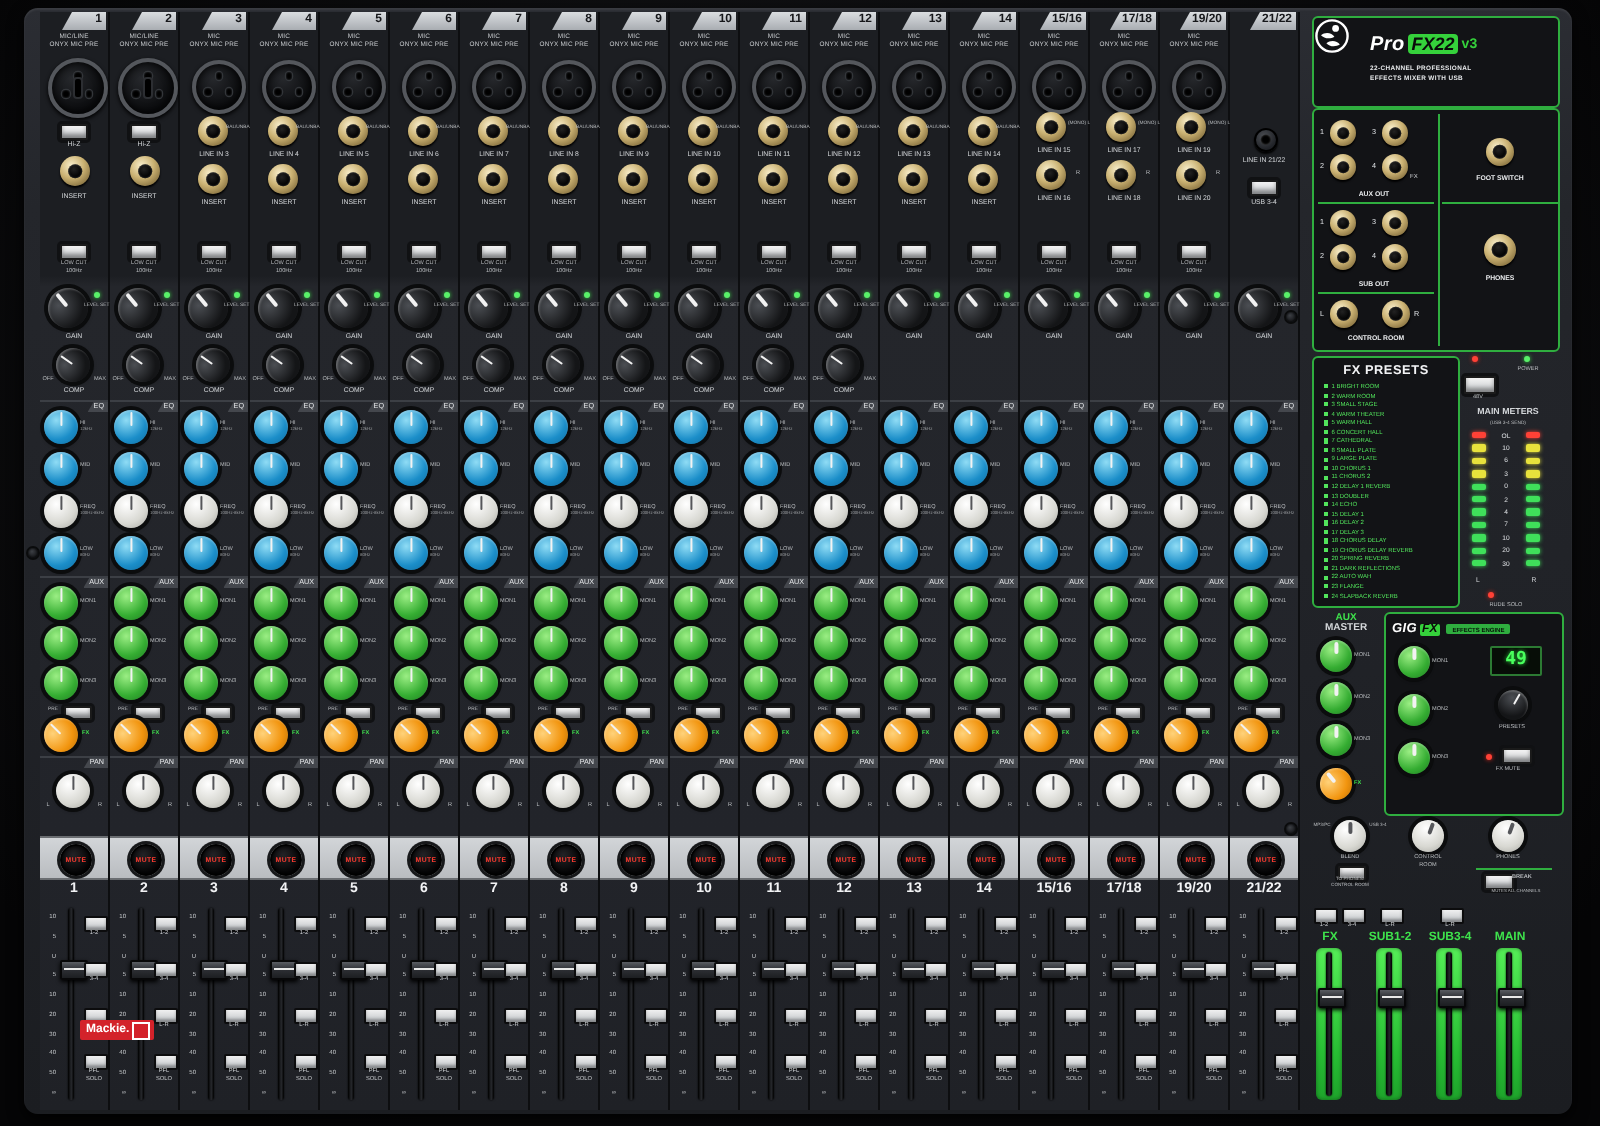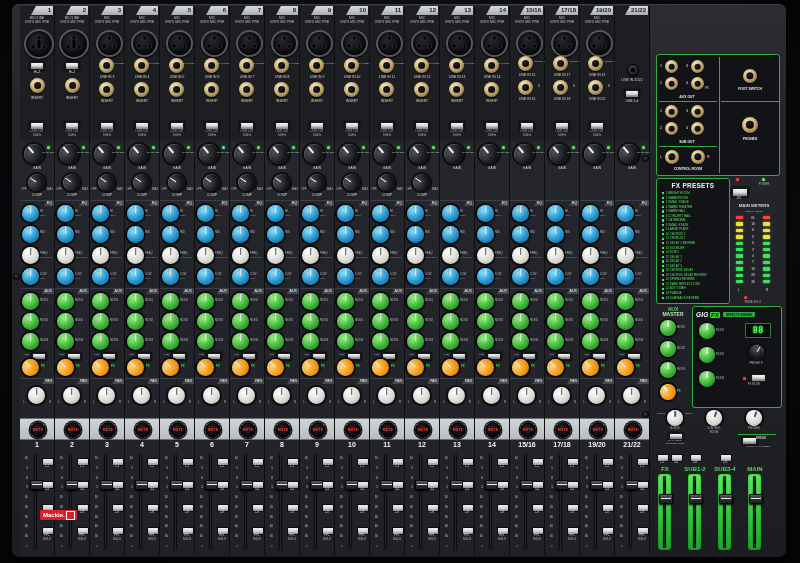--- a/index.html
+++ b/index.html
@@ -2081,20 +2081,35 @@
           <div class="abtn" style="left: 22px; top: 475px; width: 10px; height: 6px;"></div>
           <div class="albl" style="left: 21px; top: 482px; width: 12px;">3-4</div>
           <div class="abtn" style="left: 22px; top: 498px; width: 10px; height: 6px;"></div>
           <div class="albl" style="left: 21px; top: 505px; width: 12px;">L-R</div>
           <div class="abtn" style="left: 22px; top: 521px; width: 10px; height: 6px;"></div>
           <div class="albl" style="left: 21px; top: 528px; width: 12px;">PFL</div>
           <div class="albl" style="left: 21px; top: 531.5px; width: 12px;">SOLO</div>
         </div>
       </div>
     <div id="master">
+        <div class="gbox" style="left: 2px; top: 2px; width: 122px; height: 44px;">
+          <div style="left: 5px; top: 6px; width: 18px; height: 18px;"><svg width="18" height="18" viewBox="0 0 18 18">
+              <circle cx="9" cy="9" r="7.8" fill="none" stroke="#fff" stroke-width="1.2"></circle>
+              <circle cx="10.8" cy="5.2" r="1.7" fill="#fff"></circle>
+              <path d="M3.5 8.6 C5.5 6.8 9 7.2 10.2 9.4 C8.2 10.6 5 10.4 3.5 8.6 Z" fill="#fff"></path>
+              <path d="M6.2 12.6 C8.2 10.9 11.6 11.2 12.9 13.3 C10.8 14.6 7.6 14.4 6.2 12.6 Z" fill="#fff"></path>
+            </svg></div>
+          <div class="brandname" style="left: 28px; top: 7px; width: 92px; height: 12px; position: absolute;">
+            <span class="bn-pro">Pro</span>
+            <span class="bn-fx">FX22</span>
+            <span class="bn-v">v3</span>
+          </div>
+          <div class="tagline" style="left: 28px; top: 24px; width: 92px; position: absolute;">22-CHANNEL PROFESSIONAL</div>
+          <div class="tagline" style="left: 28px; top: 29px; width: 92px; position: absolute;">EFFECTS MIXER WITH USB</div>
+        </div>
         <div class="gbox" style="left: 2px; top: 48px; width: 122px; height: 120px;">
           <div class="gvline" style="left: 62px; top: 2px; height: 116px;"></div>
           <div class="ionum" style="left: 3px; top: 9px; width: 4px;">1</div>
           <div class="jack" style="left: 8px; top: 5px; width: 13px; height: 13px;">
             <i></i>
           </div>
           <div class="ionum" style="left: 3px; top: 26px; width: 4px;">2</div>
           <div class="jack" style="left: 8px; top: 22px; width: 13px; height: 13px;">
             <i></i>
           </div>
@@ -2324,21 +2339,21 @@
           </div>
           <div class="lbl2" style="left: 23px; top: 22px; width: 13px; text-align: left;">MON1</div>
           <div class="knob kgreen" style="left: 6px; top: 40px; width: 16px; height: 16px;">
             <i class="ptr"></i>
           </div>
           <div class="lbl2" style="left: 23px; top: 46px; width: 13px; text-align: left;">MON2</div>
           <div class="knob kgreen" style="left: 6px; top: 64px; width: 16px; height: 16px;">
             <i class="ptr"></i>
           </div>
           <div class="lbl2" style="left: 23px; top: 70px; width: 13px; text-align: left;">MON3</div>
-          <div class="seg" style="left: 52px; top: 16px; width: 24px; height: 13px; font-size: 9px; line-height: 13px;">88</div>
+          <div class="seg" style="left: 52px; top: 16px; width: 24px; height: 13px; font-size: 9px; line-height: 13px;">49</div>
           <div class="knob kblack" style="left: 56px; top: 38px; width: 15px; height: 15px; transform: rotate(30deg);">
             <i class="ptr"></i>
           </div>
           <div class="lbl2" style="left: 50px; top: 55px; width: 26px;">PRESETS</div>
           <div class="led lred" style="left: 50px; top: 70px;"></div>
           <div class="hsw" style="left: 58px; top: 67px; width: 13px; height: 6px;"></div>
           <div class="lbl2" style="left: 48px; top: 76px; width: 26px;">FX MUTE</div>
         </div>
         <div style="left: 0px; top: 402px; width: 126px; height: 46px; position: absolute;">
           <div class="lbl2" style="left: 0px; top: 4px; width: 14px; font-size: 2.3px;">MP3/PC</div>

